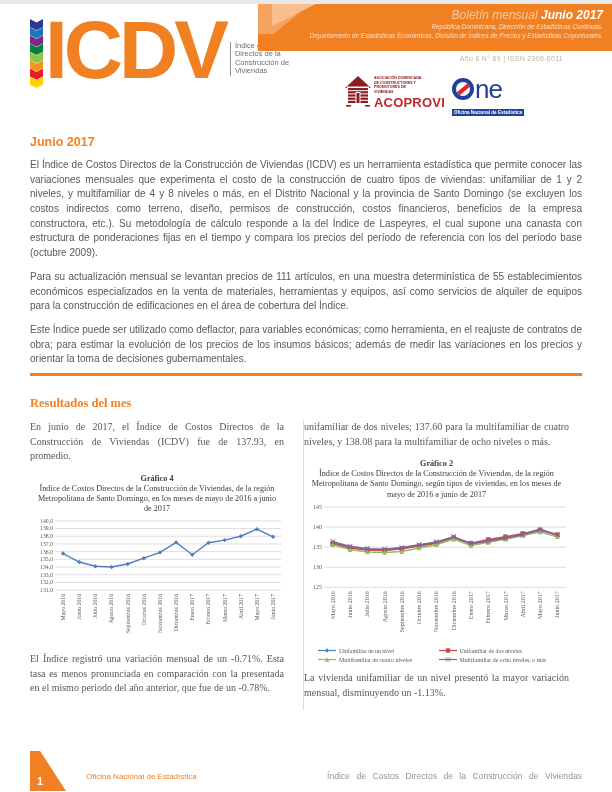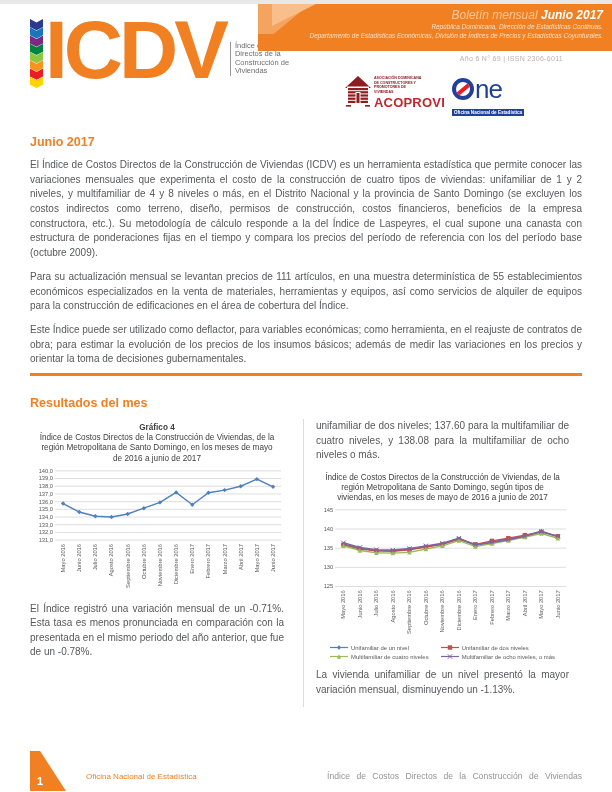--- a/index.html
+++ b/index.html
@@ -38,24 +38,24 @@
   .one-sub { margin-top:2px; font-size:4.6px; font-weight:bold; color:#ffffff; background:#21409A; padding:1px 2px; display:inline-block; }
 
   
   .intro { position:absolute; left:30px; right:30px; top:131px; }
   .section-heading { font-size:12.5px; font-weight:bold; color:#F08022; margin-bottom:9px; }
   .intro p { font-size:10px; color:#57585A; text-align:justify; line-height:1.47; margin-bottom:9px; }
 
   .rule { position:absolute; left:30px; right:30px; top:369px; height:3px; background:#F08022; }
 
   
-  .results { position:absolute; left:30px; right:22px; top:392px; }
+  .results { position:absolute; left:30px; right:22px; top:392px;font-family:Liberation Serif, serif; }
   .columns { display:flex; margin-top:6px; }
   .col-left { width:266px; padding-right:12px; }
-  .col-right { width:266px; padding-left:12px; border-left:1px solid #DCDCDC; margin-left:7px; }
+  .col-right { width:266px; border-left:1px solid #DCDCDC; margin-left:7px; }
   .columns p { font-size:10px; color:#57585A; text-align:justify; line-height:1.45; margin-bottom:10px; }
   .chart-block { margin:4px 0 6px 0; }
   .chart-title { font-size:8.2px; font-weight:bold; color:#414042; text-align:center; }
   .chart-subtitle { font-size:8.2px; color:#414042; text-align:center; line-height:1.25; margin:1px 6px 3px 6px; }
   .chart-svg { display:block; width:100%; }
   .legend { display:grid; grid-template-columns:1fr 1fr; gap:2px 4px; padding:0 14px; margin:2px 0 8px 0; }
   .legend-item { display:flex; align-items:center; gap:3px; font-size:5.9px; color:#595959; white-space:nowrap; }
 
   
   .footer-triangle { position:absolute; left:30px; bottom:5px; width:36px; height:40px; background:#F08022; clip-path:polygon(0 0,28% 0,100% 100%,0 100%); }
@@ -132,20 +132,21 @@
     <p>Este Índice puede ser utilizado como deflactor, para variables económicas; como herramienta, en el reajuste de contratos de obra; para estimar la evolución de los precios de los insumos básicos; además de medir las variaciones en los precios y orientar la toma de decisiones gubernamentales.</p>
   </div>
 
   <div class="rule"></div>
 
   <div class="results">
     <div class="section-heading">Resultados del mes</div>
     <div class="columns">
 
       <div class="col-left">
+        <p>En junio de 2017, el Índice de Costos Directos de la Construcción de Viviendas (ICDV) fue de 137.93, en promedio.</p>
         <div class="chart-block">
           <div class="chart-title">Gráfico 4</div>
           <div class="chart-subtitle">Índice de Costos Directos de la Construcción de Viviendas, de la región Metropolitana de Santo Domingo, en los meses de mayo de 2016 a junio de 2017</div>
           <svg class="chart-svg" id="chart1" viewBox="0 0 264 134">
               <line x1="26" y1="76" x2="261" y2="76" stroke="#B9B9B9" stroke-width="0.5"></line>
               <text x="24" y="78" text-anchor="end" font-size="6" fill="#595959">131,0</text>
               <line x1="26" y1="68" x2="261" y2="68" stroke="#B9B9B9" stroke-width="0.5"></line>
               <text x="24" y="70" text-anchor="end" font-size="6" fill="#595959">132,0</text>
               <line x1="26" y1="60" x2="261" y2="60" stroke="#B9B9B9" stroke-width="0.5"></line>
               <text x="24" y="62" text-anchor="end" font-size="6" fill="#595959">133,0</text>
@@ -193,20 +194,21 @@
               <path d="M235.82142857142858 10.3400000000001L238.1214285714286 12.6400000000001L235.82142857142858 14.9400000000001L233.52142857142857 12.6400000000001Z" fill="#4F81BD"></path>
               <path d="M252.60714285714286 18.259999999999945L254.90714285714287 20.559999999999945L252.60714285714286 22.859999999999946L250.30714285714285 20.559999999999945Z" fill="#4F81BD"></path>
             </svg>
         </div>
         <p>El Índice registró una variación mensual de un -0.71%. Esta tasa es menos pronunciada en comparación con la presentada en el mismo periodo del año anterior, que fue de un -0.78%.</p>
       </div>
 
       <div class="col-right">
         <p>unifamiliar de dos niveles; 137.60 para la multifamiliar de cuatro niveles, y 138.08 para la multifamiliar de ocho niveles o más.</p>
         <div class="chart-block">
+          <div class="chart-title">Gráfico 2</div>
           <div class="chart-subtitle">Índice de Costos Directos de la Construcción de Viviendas, de la región Metropolitana de Santo Domingo, según tipos de viviendas, en los meses de mayo de 2016 a junio de 2017</div>
           <svg class="chart-svg" id="chart2" viewBox="0 0 264 142">
               <line x1="20" y1="84" x2="261" y2="84" stroke="#B9B9B9" stroke-width="0.5"></line>
               <text x="18" y="86" text-anchor="end" font-size="6" fill="#595959">125</text>
               <line x1="20" y1="64" x2="261" y2="64" stroke="#B9B9B9" stroke-width="0.5"></line>
               <text x="18" y="66" text-anchor="end" font-size="6" fill="#595959">130</text>
               <line x1="20" y1="44" x2="261" y2="44" stroke="#B9B9B9" stroke-width="0.5"></line>
               <text x="18" y="46" text-anchor="end" font-size="6" fill="#595959">135</text>
               <line x1="20" y1="24" x2="261" y2="24" stroke="#B9B9B9" stroke-width="0.5"></line>
               <text x="18" y="26" text-anchor="end" font-size="6" fill="#595959">140</text>

